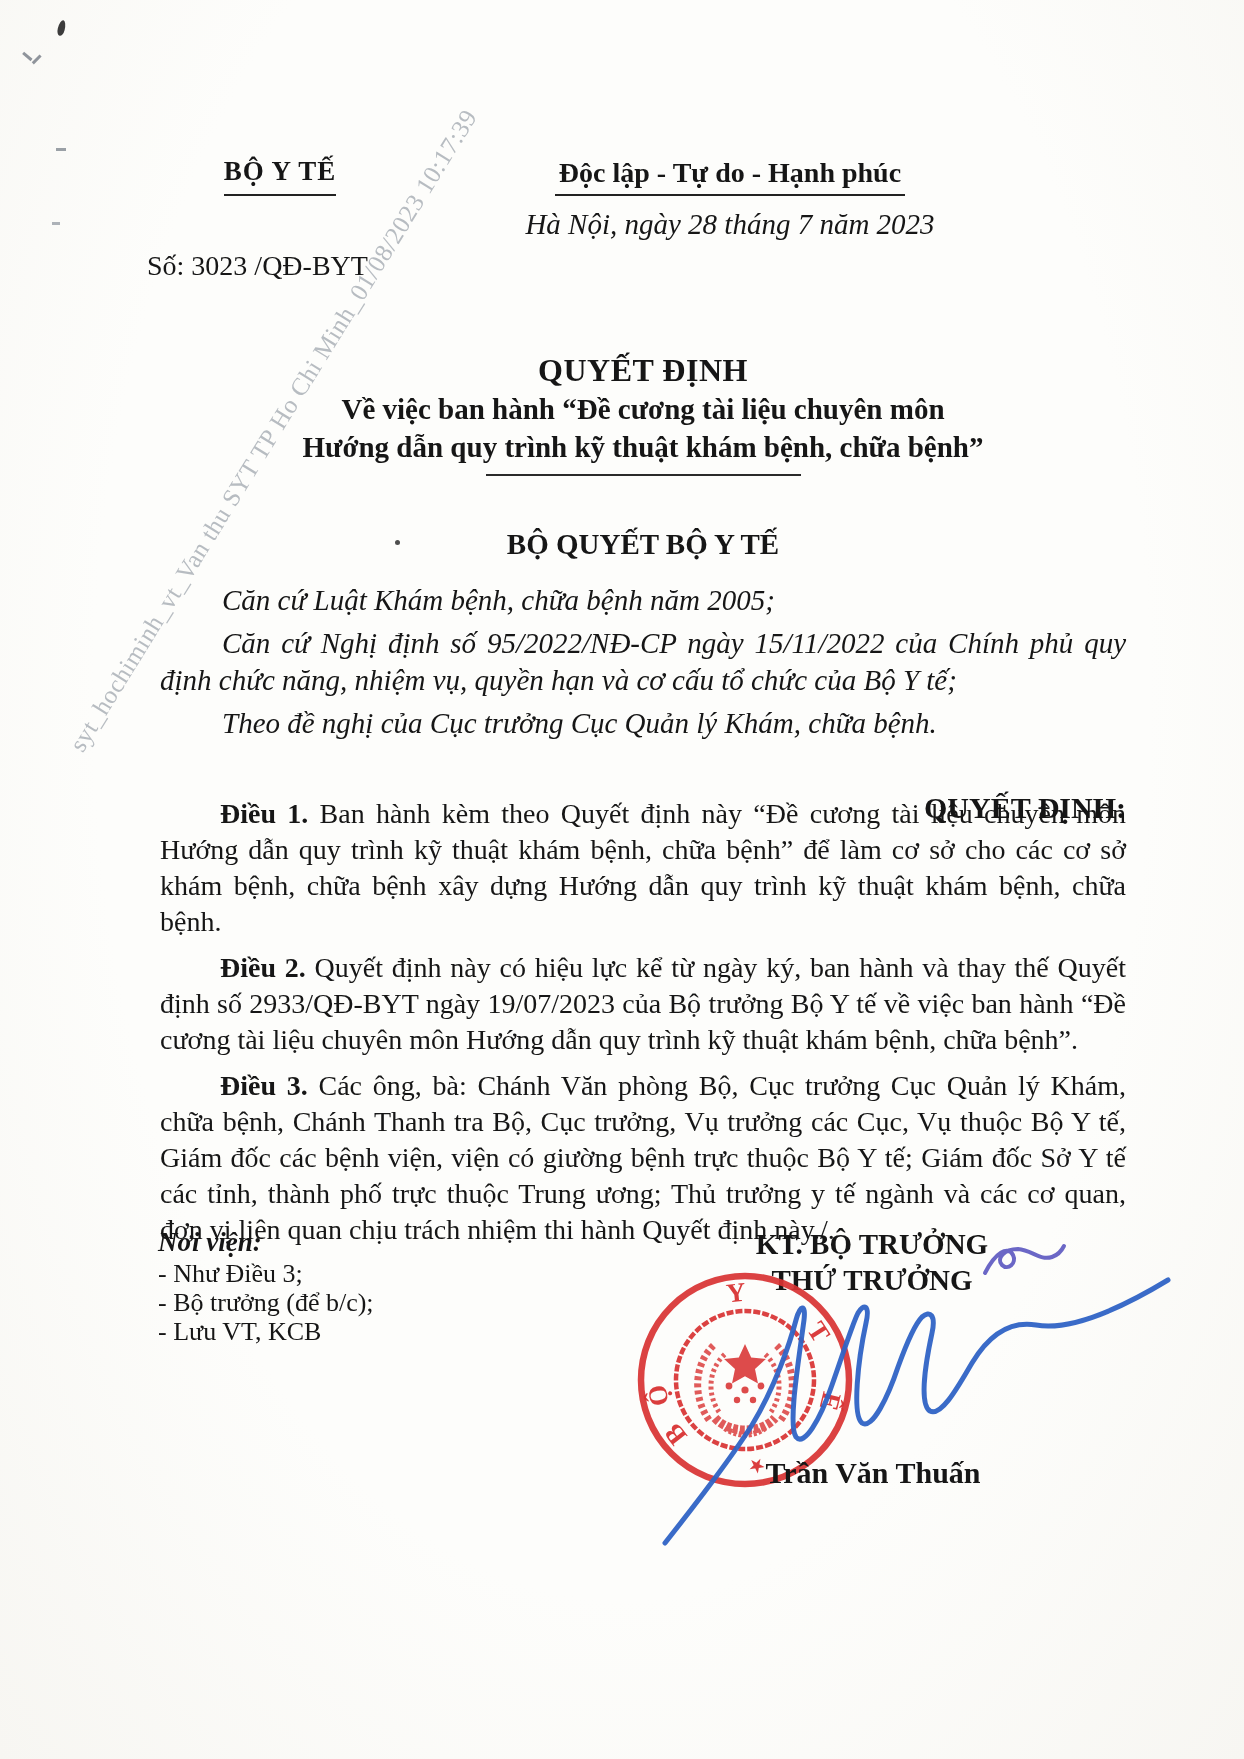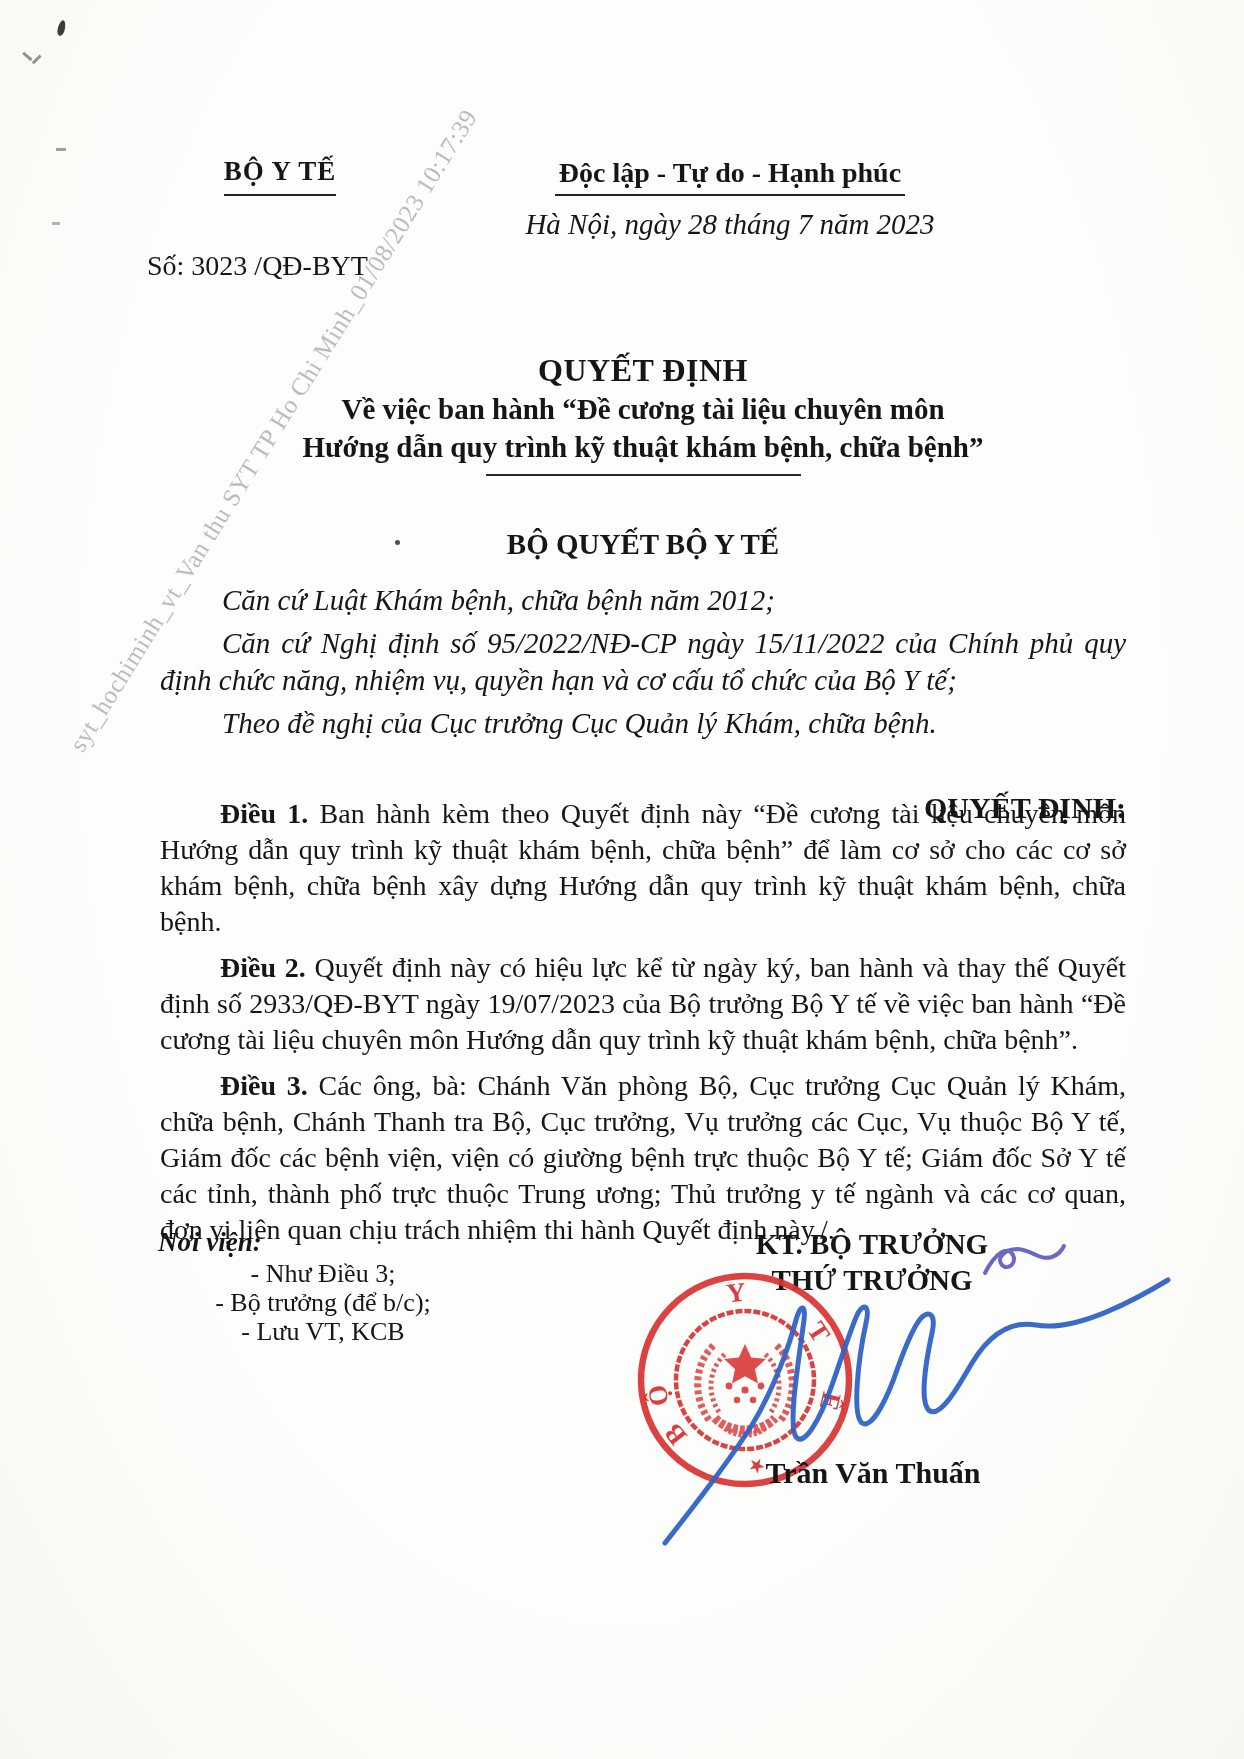--- a/index.html
+++ b/index.html
@@ -45,21 +45,21 @@
   .recitals{left:160px;top:582px;width:966px;}
   .recital{font-style:italic;font-size:29px;line-height:37px;text-indent:62px;
            text-align:justify;margin:0 0 6px 0;}
   .decision-heading{left:160px;top:784px;width:966px;text-align:right;font-weight:bold;font-size:30px;margin-top:7px;}
   .articles{left:160px;top:796px;width:966px;}
   .article{font-size:28px;line-height:36px;text-indent:60px;text-align:justify;margin:0 0 10px 0;}
   .article b{font-weight:bold;}
   
   .recipients{left:158px;top:1230px;width:330px;font-size:26px;line-height:25px;}
   .recipients-label{font-weight:bold;font-style:italic;font-size:27px;margin-bottom:6px;}
-  .recipient-item{margin-top:4px;text-align:center;}
+  .recipient-item{margin-top:4px;}
   .sig-heading{left:672px;top:1226px;width:400px;text-align:center;font-weight:bold;font-size:29px;line-height:36px;}
   .sig-name{left:673px;top:1456px;width:400px;text-align:center;font-weight:bold;font-size:30px;}
   .seal-svg{left:633px;top:1268px;}
   .signature-svg{left:600px;top:1225px;}
   
   .art{pointer-events:none;}
   .art-apostrophe{left:58px;top:20px;width:7px;height:16px;background:#3c3c3c;
                   border-radius:60% 60% 60% 60%/70% 70% 50% 50%;transform:rotate(14deg);}
   .art-v1{left:22px;top:55px;width:11px;height:2.5px;background:#8f949b;transform:rotate(40deg);}
   .art-v2{left:31px;top:58px;width:11px;height:2.5px;background:#8f949b;transform:rotate(-45deg);}
@@ -95,21 +95,21 @@
   <div class="abs title-block">
     <div class="title-main">QUYẾT ĐỊNH</div>
     <div class="title-sub">Về việc ban hành “Đề cương tài liệu chuyên môn</div>
     <div class="title-sub">Hướng dẫn quy trình kỹ thuật khám bệnh, chữa bệnh”</div>
     <div class="title-underline"></div>
   </div>
 
   <div class="abs authority">BỘ QUYẾT BỘ Y TẾ</div>
 
   <div class="abs recitals">
-    <p class="recital">Căn cứ Luật Khám bệnh, chữa bệnh năm 2012;</p>
+    <p class="recital">Căn cứ Luật Khám bệnh, chữa bệnh năm 2005;</p>
     <p class="recital">Căn cứ Nghị định số 95/2022/NĐ-CP ngày 15/11/2022 của Chính phủ quy định chức năng, nhiệm vụ, quyền hạn và cơ cấu tổ chức của Bộ Y tế;</p>
     <p class="recital">Theo đề nghị của Cục trưởng Cục Quản lý Khám, chữa bệnh.</p>
   </div>
 
   <div class="abs decision-heading">QUYẾT ĐỊNH:</div>
 
   <div class="abs articles">
     <p class="article"><b>Điều 1.</b><span> Ban hành kèm theo Quyết định này “Đề cương tài liệu chuyên môn Hướng dẫn quy trình kỹ thuật khám bệnh, chữa bệnh” để làm cơ sở cho các cơ sở khám bệnh, chữa bệnh xây dựng Hướng dẫn quy trình kỹ thuật khám bệnh, chữa bệnh.</span></p>
     <p class="article"><b>Điều 2.</b><span> Quyết định này có hiệu lực kể từ ngày ký, ban hành và thay thế Quyết định số 2933/QĐ-BYT ngày 19/07/2023 của Bộ trưởng Bộ Y tế về việc ban hành “Đề cương tài liệu chuyên môn Hướng dẫn quy trình kỹ thuật khám bệnh, chữa bệnh”.</span></p>
     <p class="article"><b>Điều 3.</b><span> Các ông, bà: Chánh Văn phòng Bộ, Cục trưởng Cục Quản lý Khám, chữa bệnh, Chánh Thanh tra Bộ, Cục trưởng, Vụ trưởng các Cục, Vụ thuộc Bộ Y tế, Giám đốc các bệnh viện, viện có giường bệnh trực thuộc Bộ Y tế; Giám đốc Sở Y tế các tỉnh, thành phố trực thuộc Trung ương; Thủ trưởng y tế ngành và các cơ quan, đơn vị liên quan chịu trách nhiệm thi hành Quyết định này./.</span></p>

